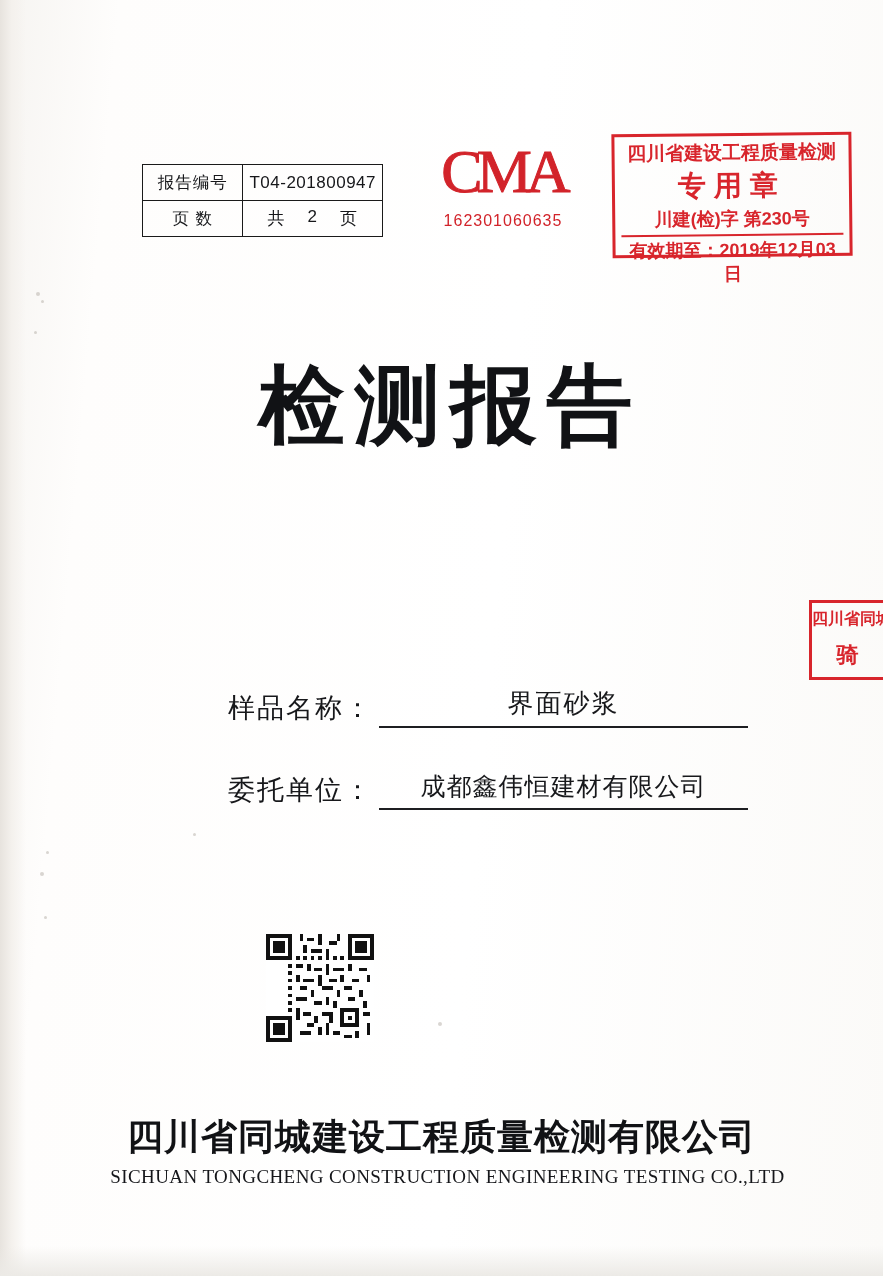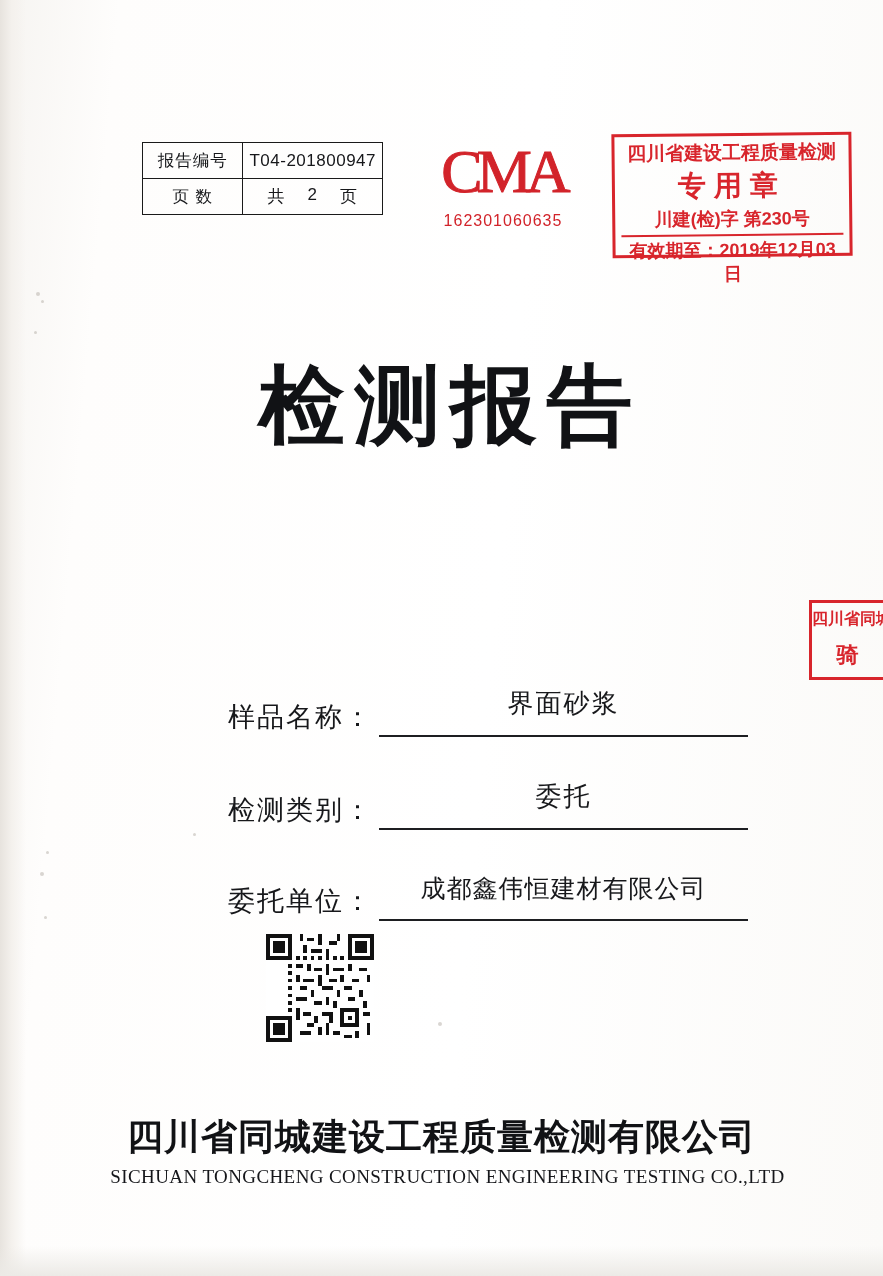--- a/index.html
+++ b/index.html
@@ -39,21 +39,21 @@
     position: absolute;
     background: #b9b4ad;
     border-radius: 50%;
     opacity: .55;
   }
 
   
   .hdr-table {
     position: absolute;
     left: 142px;
-    top: 142px;
+    top: 164px;
     width: 241px;
     border-collapse: collapse;
     font-size: 17px;
     color: #16171a;
   }
   .hdr-table td {
     border: 1.6px solid #1a1a1a;
     height: 35px;
     text-align: center;
     padding: 0 6px;
@@ -213,21 +213,21 @@
     padding-bottom: 2px;
   }
   .field-value {
     flex: 1;
     border-bottom: 2px solid #1d1e21;
     text-align: center;
     font-family: "DejaVu Sans", sans-serif;
     font-size: 26px;
     color: #17181b;
     letter-spacing: 2px;
-    padding-bottom: 14px;
+    padding-bottom: 5px;
     margin-left: 6px;
   }
   .field-row.tight .field-value {
     letter-spacing: 1px;
     font-size: 25px;
   }
 
   
   .qr {
     position: absolute;
@@ -313,24 +313,20 @@
     <div class="s1">四川省同城</div>
     <div class="s2">骑</div>
   </div>
 
   <div class="title-cn">检测报告</div>
 
   <div class="fields">
     <div class="field-row">
       <span class="field-label">样品名称：</span>
       <span class="field-value">界面砂浆</span>
-    </div>
-    <div class="field-row">
-      <span class="field-label">检测类别：</span>
-      <span class="field-value">委托</span>
     </div>
     <div class="field-row tight">
       <span class="field-label">委托单位：</span>
       <span class="field-value">成都鑫伟恒建材有限公司</span>
     </div>
   </div>
 
   <svg class="qr" viewBox="0 0 29 29" shape-rendering="crispEdges">
     <rect width="29" height="29" fill="#ffffff"></rect>
     <g fill="#111111">

